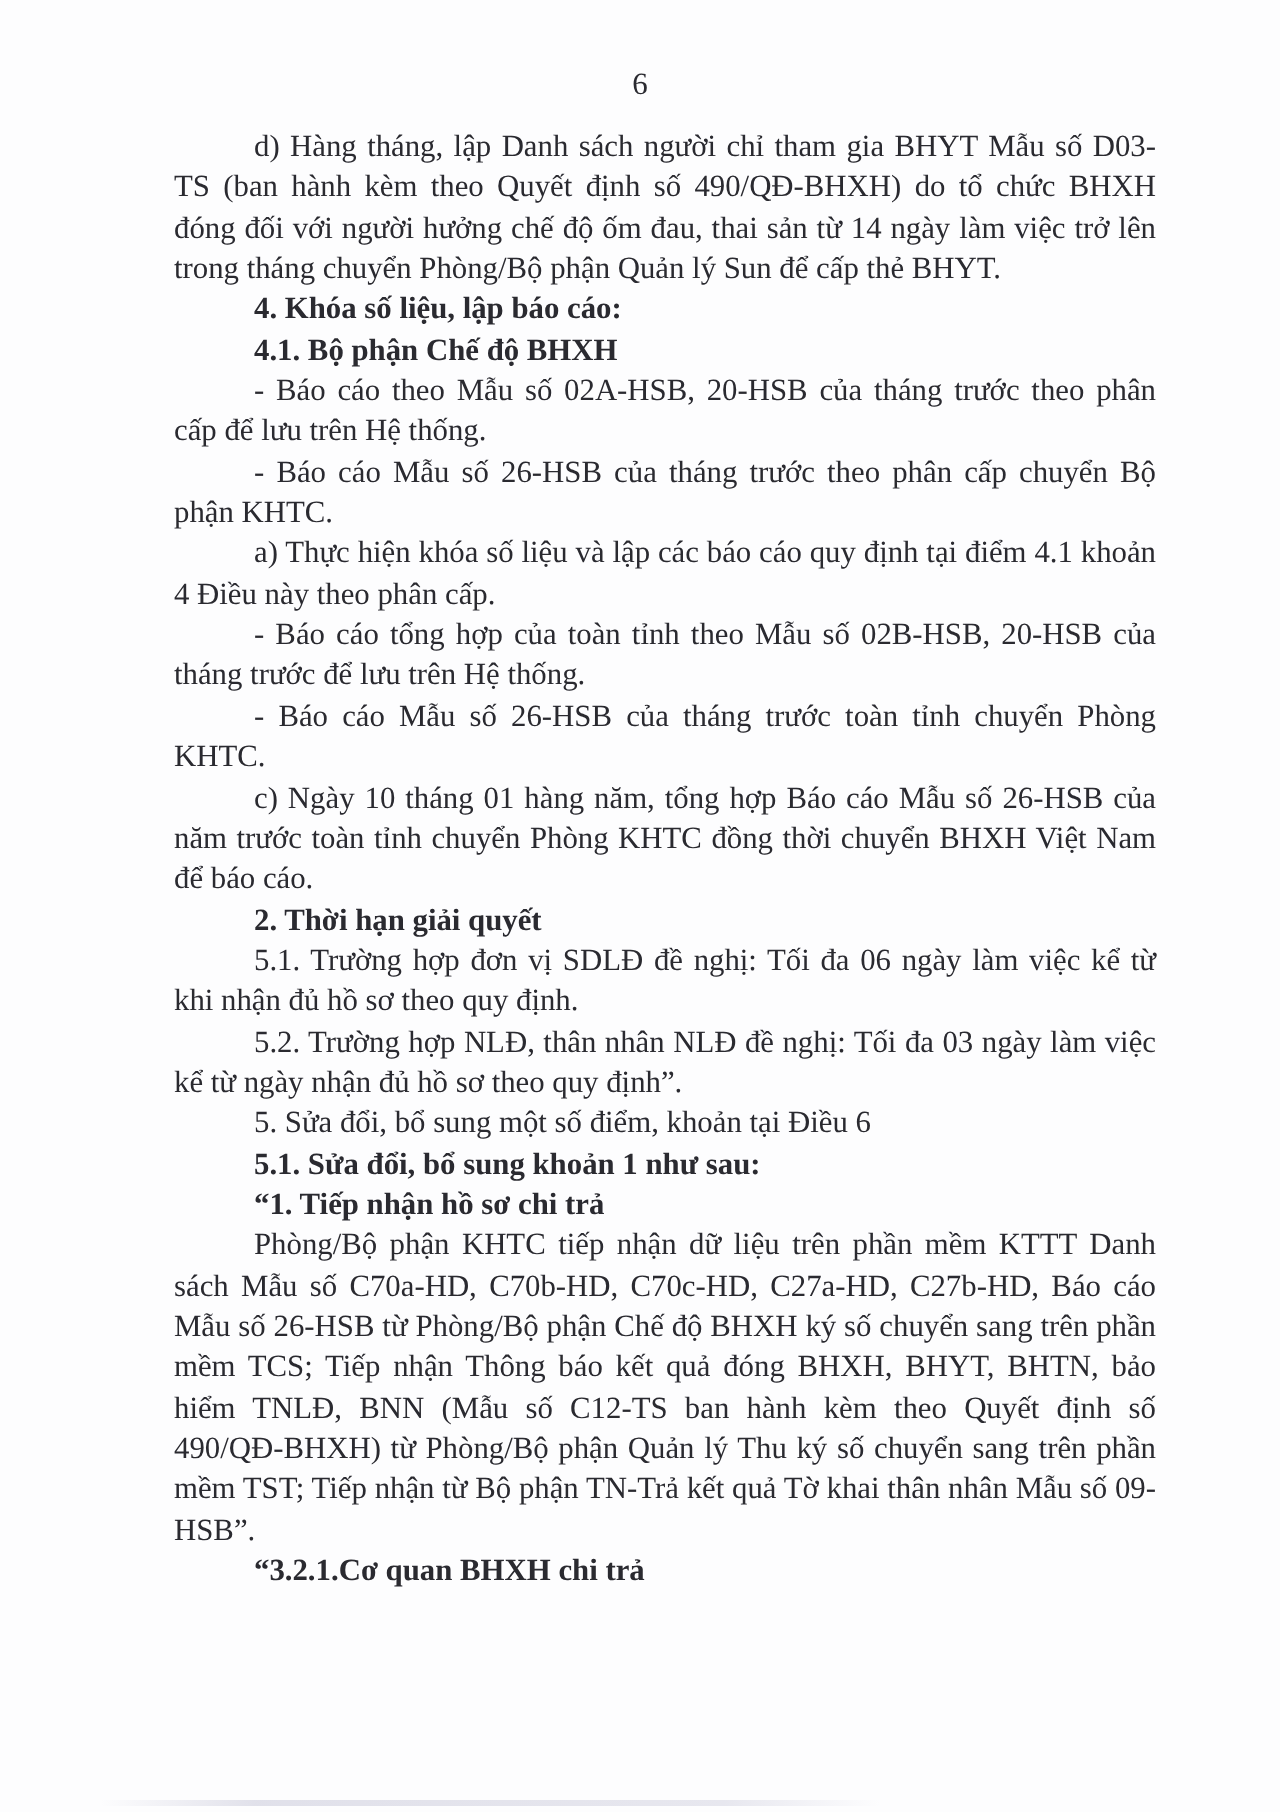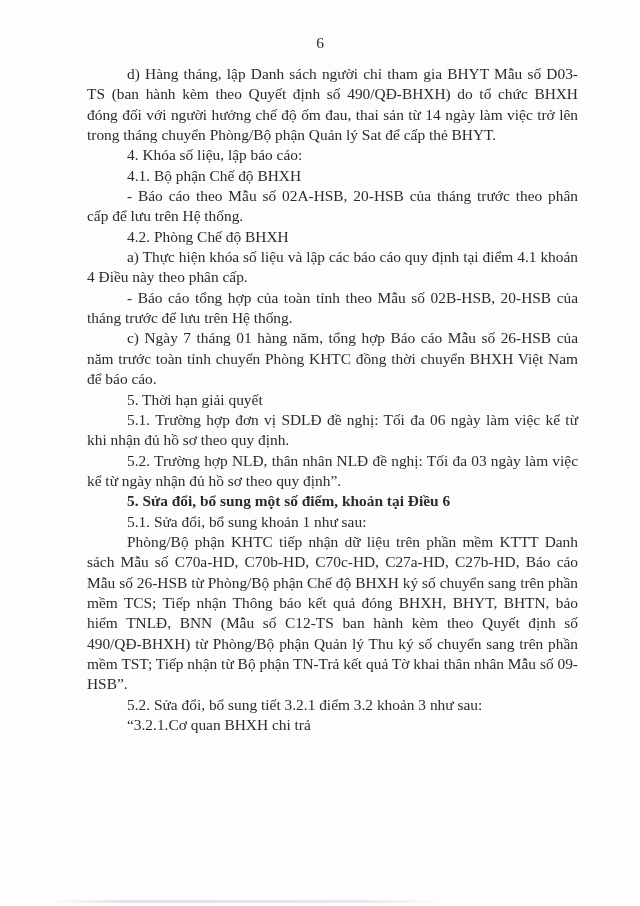--- a/index.html
+++ b/index.html
@@ -36,51 +36,52 @@
       top: 64px;
       width: 491px;
       font-size: 15.4px;
       line-height: 20.35px;
     }
     .p {
       margin: 0;
       text-align: justify;
       text-indent: 40px;
     }
-    .p.no-just { text-align: left; }
-    .p.bold { font-weight: bold; }
+    .p.no-just { text-align: left; font-weight: bold; }
+    .p.bold { font-weight: normal; }
     .scan-edge {
       position: absolute;
       left: 50px;
       top: 900px;
       width: 390px;
       height: 3px;
       background: linear-gradient(90deg, rgba(200,200,215,0) 0%, rgba(190,190,210,0.45) 20%, rgba(190,190,210,0.35) 80%, rgba(200,200,215,0) 100%);
     }
   </style>
 </head>
 <body>
 
 <div class="page">
   <div class="page-number">6</div>
 
   <div class="body-text">
-    <p class="p">d) Hàng tháng, lập Danh sách người chỉ tham gia BHYT Mẫu số D03-TS (ban hành kèm theo Quyết định số 490/QĐ-BHXH) do tổ chức BHXH đóng đối với người hưởng chế độ ốm đau, thai sản từ 14 ngày làm việc trở lên trong tháng chuyển Phòng/Bộ phận Quản lý Sat để cấp thẻ BHYT.</p>
+    <p class="p">d) Hàng tháng, lập Danh sách người chỉ tham gia BHYT Mẫu số D03-TS (ban hành kèm theo Quyết định số 490/QĐ-BHXH) do tổ chức BHXH đóng đối với người hưởng chế độ ốm đau, thai sản từ 14 ngày làm việc trở lên trong tháng chuyển Phòng/Bộ phận Quản lý Sun để cấp thẻ BHYT.</p>
     <p class="p no-just">4. Khóa số liệu, lập báo cáo:</p>
     <p class="p no-just">4.1. Bộ phận Chế độ BHXH</p>
     <p class="p">- Báo cáo theo Mẫu số 02A-HSB, 20-HSB của tháng trước theo phân cấp để lưu trên Hệ thống.</p>
-    <p class="p no-just">4.2. Phòng Chế độ BHXH</p>
+    <p class="p">- Báo cáo Mẫu số 26-HSB của tháng trước theo phân cấp chuyển Bộ phận KHTC.</p>
     <p class="p">a) Thực hiện khóa số liệu và lập các báo cáo quy định tại điểm 4.1 khoản 4 Điều này theo phân cấp.</p>
     <p class="p">- Báo cáo tổng hợp của toàn tỉnh theo Mẫu số 02B-HSB, 20-HSB của tháng trước để lưu trên Hệ thống.</p>
-    <p class="p">c) Ngày 7 tháng 01 hàng năm, tổng hợp Báo cáo Mẫu số 26-HSB của năm trước toàn tỉnh chuyển Phòng KHTC đồng thời chuyển BHXH Việt Nam để báo cáo.</p>
-    <p class="p no-just">5. Thời hạn giải quyết</p>
+    <p class="p">- Báo cáo Mẫu số 26-HSB của tháng trước toàn tỉnh chuyển Phòng KHTC.</p>
+    <p class="p">c) Ngày 10 tháng 01 hàng năm, tổng hợp Báo cáo Mẫu số 26-HSB của năm trước toàn tỉnh chuyển Phòng KHTC đồng thời chuyển BHXH Việt Nam để báo cáo.</p>
+    <p class="p no-just">2. Thời hạn giải quyết</p>
     <p class="p">5.1. Trường hợp đơn vị SDLĐ đề nghị: Tối đa 06 ngày làm việc kể từ khi nhận đủ hồ sơ theo quy định.</p>
     <p class="p">5.2. Trường hợp NLĐ, thân nhân NLĐ đề nghị: Tối đa 03 ngày làm việc kể từ ngày nhận đủ hồ sơ theo quy định”.</p>
     <p class="p no-just bold">5. Sửa đổi, bổ sung một số điểm, khoản tại Điều 6</p>
     <p class="p no-just">5.1. Sửa đổi, bổ sung khoản 1 như sau:</p>
+    <p class="p no-just">“1. Tiếp nhận hồ sơ chi trả</p>
     <p class="p">Phòng/Bộ phận KHTC tiếp nhận dữ liệu trên phần mềm KTTT Danh sách Mẫu số C70a-HD, C70b-HD, C70c-HD, C27a-HD, C27b-HD, Báo cáo Mẫu số 26-HSB từ Phòng/Bộ phận Chế độ BHXH ký số chuyển sang trên phần mềm TCS; Tiếp nhận Thông báo kết quả đóng BHXH, BHYT, BHTN, bảo hiểm TNLĐ, BNN (Mẫu số C12-TS ban hành kèm theo Quyết định số 490/QĐ-BHXH) từ Phòng/Bộ phận Quản lý Thu ký số chuyển sang trên phần mềm TST; Tiếp nhận từ Bộ phận TN-Trả kết quả Tờ khai thân nhân Mẫu số 09-HSB”.</p>
-    <p class="p no-just">5.2. Sửa đổi, bổ sung tiết 3.2.1 điểm 3.2 khoản 3 như sau:</p>
     <p class="p no-just">“3.2.1.Cơ quan BHXH chi trả</p>
 
   </div>
 
   <div class="scan-edge"></div>
 </div>
 
 </body></html>

